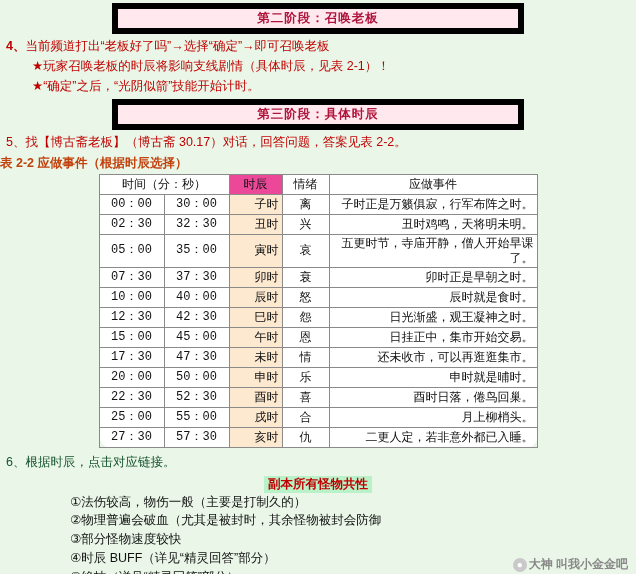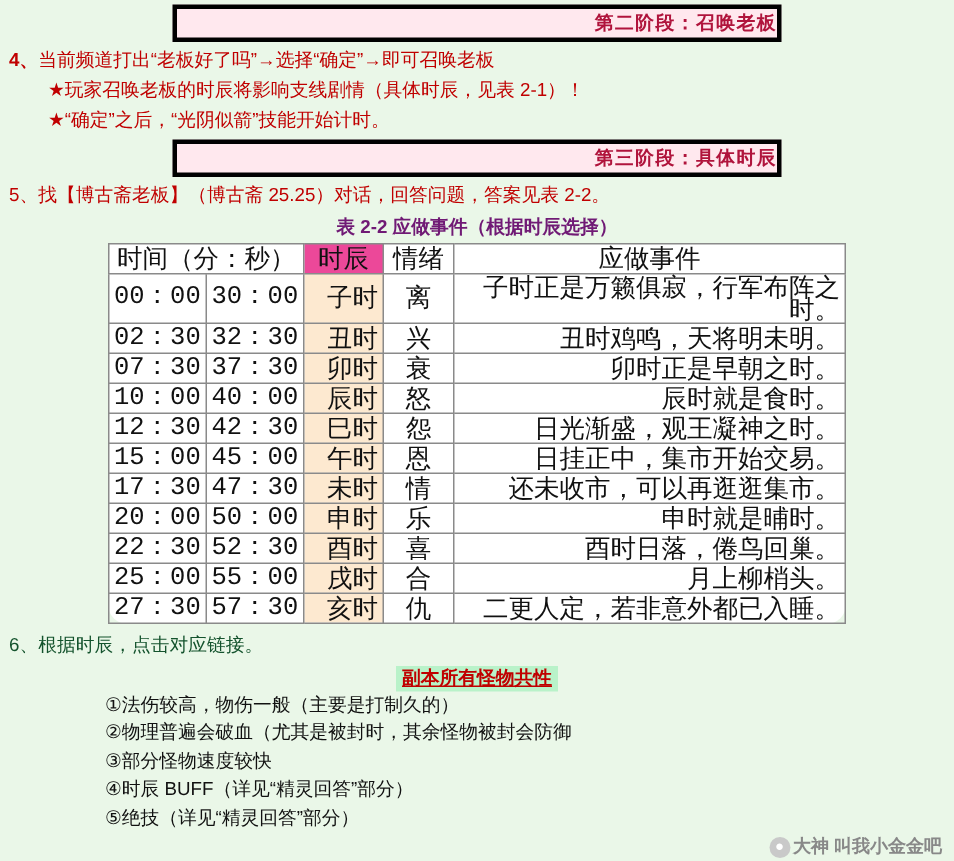--- a/index.html
+++ b/index.html
@@ -11,75 +11,73 @@
     color:#111;
     overflow:hidden;
   }
   .page{position:relative;width:636px;height:574px;box-sizing:border-box;padding:0;}
 
   
   .section-bar{
     margin:3px auto 2px auto;
     width:400px;
     background:#ffe8ee;
-    border:3px solid #000000;
-    text-align:right;
+    border:6px solid #000000;
+    text-align:center;
     color:#b0143c;
     font-weight:bold;
     font-size:12.5px;
     padding:1px 0;
     letter-spacing:1px;
   }
   .line{
     padding:1px 6px 1px 6px;
     line-height:1.45;
     font-size:12.5px;
   }
   .green{color:#14532d;}
   .red{color:#c00000;}
   .num{color:#c00000;font-weight:bold;}
   .indent1{padding-left:32px;}
 
   
   .table-title{
-    text-align:center;
     font-weight:bold;
     font-size:12.5px;
     margin:2px 0 2px 0;
-    color:#701a75;
+    color:#c2410c;
   }
   table.events{
     border-collapse:collapse;
     margin:0 auto;
-    width:492px;
-    font-size:17px;
+    width:439px;
+    font-size:12px;
     background:#fff;
     border-radius:13px;
   }
   table.events th,table.events td{
     border:1px solid #8a8a8a;
     padding:1px 3px;
     height:17px;
     line-height:15px;
   }
-  .c-time{width:58px;text-align:left;font-family:"Liberation Mono","DejaVu Sans Mono",monospace;}
+  .c-time{width:58px;text-align:center;font-family:"Liberation Mono","DejaVu Sans Mono",monospace;}
   .c-shi{width:46px;text-align:right;background:#fde9d0;}
   .c-emo{width:40px;text-align:center;}
   .c-ev{text-align:right;padding-left:6px;}
   thead th{background:#fff;font-weight:normal;text-align:center;}
   thead th.shi-head{background:#ec4899;font-weight:normal;}
 
   .highlight-box{
     display:inline-block;
     background:#b9f2c9;
     color:#c00000;
     font-weight:bold;
     padding:0 4px;
     font-size:12.5px;
-    text-decoration:underline;
   }
   .center-block{text-align:center;margin-top:4px;}
   .list-lines{padding-left:70px;}
   .list-lines div{line-height:1.5;font-size:12.5px;}
 
   .watermark{
     position:absolute;
     right:8px;bottom:4px;
     font-size:12px;
     color:#888;
@@ -111,21 +109,21 @@
   <div class="line indent1">
     <span class="red">★玩家召唤老板的时辰将影响支线剧情（具体时辰，见表 2-1）！</span>
   </div>
   <div class="line indent1">
     <span class="red">★“确定”之后，“光阴似箭”技能开始计时。</span>
   </div>
 
   <div class="section-bar">第三阶段：具体时辰</div>
 
   <div class="line">
-    <span class="red">5、找【博古斋老板】（博古斋 25.25）对话，回答问题，答案见表 2-2。</span>
+    <span class="red">5、找【博古斋老板】（博古斋 30.17）对话，回答问题，答案见表 2-2。</span>
   </div>
 
   <div class="table-title">表 2-2 应做事件（根据时辰选择）</div>
 
   <table class="events">
     <thead>
       <tr>
         <th colspan="2">时间（分：秒）</th>
         <th class="shi-head">时辰</th>
         <th>情绪</th>
@@ -139,20 +137,27 @@
         <td class="c-shi">子时</td>
         <td class="c-emo">离</td>
         <td class="c-ev">子时正是万籁俱寂，行军布阵之时。</td>
       </tr>
       <tr>
         <td class="c-time">02：30</td>
         <td class="c-time">32：30</td>
         <td class="c-shi">丑时</td>
         <td class="c-emo">兴</td>
         <td class="c-ev">丑时鸡鸣，天将明未明。</td>
+      </tr>
+      <tr>
+        <td class="c-time">05：00</td>
+        <td class="c-time">35：00</td>
+        <td class="c-shi">寅时</td>
+        <td class="c-emo">哀</td>
+        <td class="c-ev">五更时节，寺庙开静，僧人开始早课了。</td>
       </tr>
       <tr>
         <td class="c-time">07：30</td>
         <td class="c-time">37：30</td>
         <td class="c-shi">卯时</td>
         <td class="c-emo">衰</td>
         <td class="c-ev">卯时正是早朝之时。</td>
       </tr>
       <tr>
         <td class="c-time">10：00</td>

